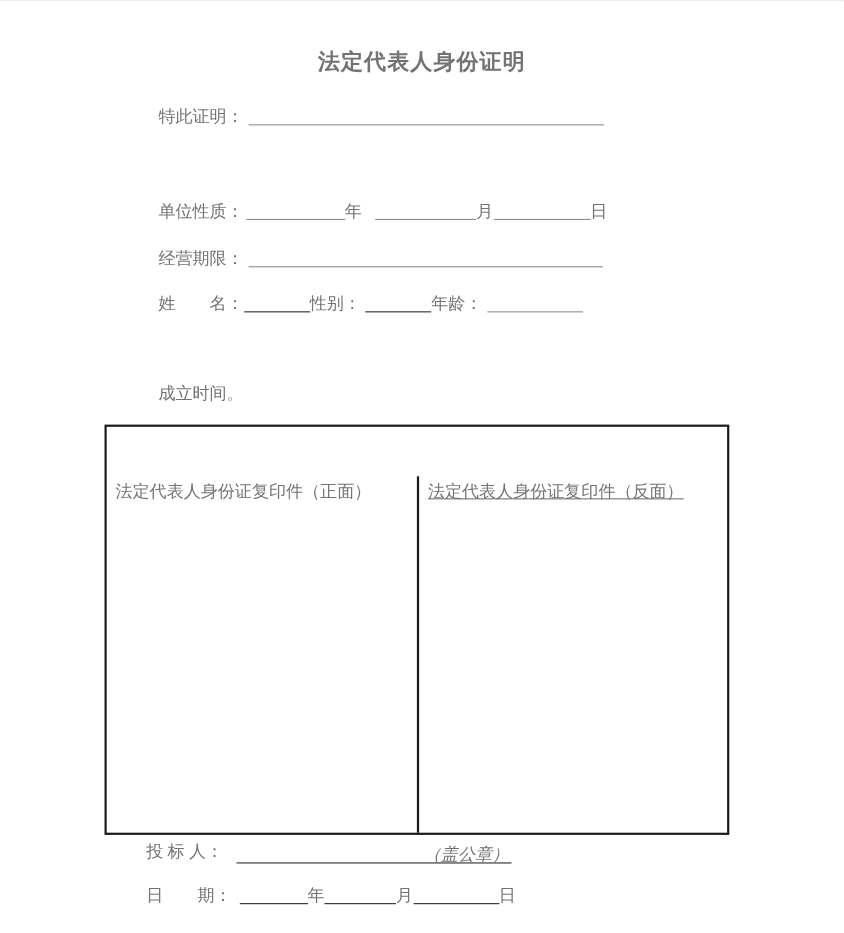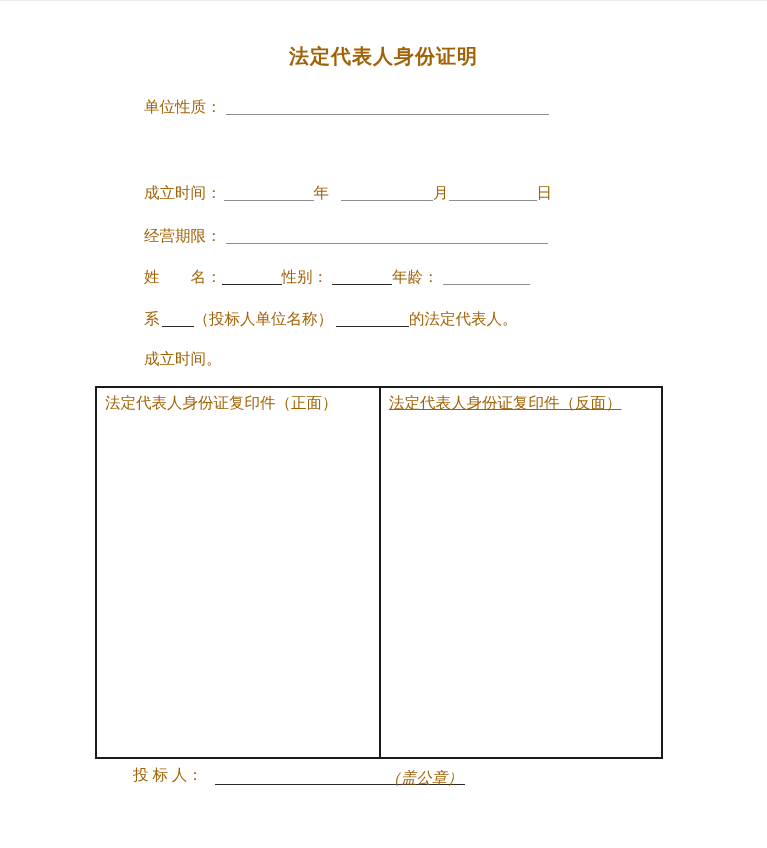--- a/index.html
+++ b/index.html
@@ -1,21 +1,21 @@
 <!DOCTYPE html>
 <html><head>
 <meta charset="utf-8">
 <style>
   html,body{margin:0;padding:0;background:#ffffff;}
   .page{
     position:relative;
     width:767px;height:848px;
     background:#ffffff;
     font-family:"Liberation Serif","DejaVu Serif",serif;
-    color:#a16207;
+    color:#737373;
     border-top:1px solid #ededed;
     box-sizing:border-box;
     overflow:hidden;
   }
   .title{
     position:absolute;top:42px;left:0;width:100%;
     text-align:center;margin:0;
     font-size:20px;font-weight:bold;letter-spacing:1px;
   }
   .row{
@@ -36,45 +36,46 @@
     position:absolute;left:95px;top:385px;
     width:568px;height:373px;
     border:2px solid #1a1a1a;
     box-sizing:border-box;
     display:flex;
   }
   .idbox .cell{
     padding:6px 8px;
     font-size:15.5px;line-height:18px;
     box-sizing:border-box;
+    margin-top:45px;
   }
   .idbox .cell.front{width:284px;border-right:2px solid #1a1a1a;flex:none;}
   .idbox .cell.back{flex:1;text-decoration:underline;}
 </style>
 </head>
 <body>
 
 <div class="page">
 
   <h1 class="title">法定代表人身份证明</h1>
 
-  <div class="row" style="top:97px"><span>单位性质：</span><span class="blank" style="width:323px;margin-left:4px"></span></div>
+  <div class="row" style="top:97px"><span>特此证明：</span><span class="blank" style="width:323px;margin-left:4px"></span></div>
 
 
-  <div class="row" style="top:183px"><span>成立时间：</span><span class="blank" style="width:90px;margin-left:2px"></span><span>年</span><span class="blank" style="width:92px;margin-left:12px"></span><span>月</span><span class="blank" style="width:88px"></span><span>日</span></div>
+  <div class="row" style="top:183px"><span>单位性质：</span><span class="blank" style="width:90px;margin-left:2px"></span><span>年</span><span class="blank" style="width:92px;margin-left:12px"></span><span>月</span><span class="blank" style="width:88px"></span><span>日</span></div>
 
   <div class="row" style="top:267px"><span>姓　　名：</span><span class="blank dark" style="width:60px"></span><span>性别：</span><span class="blank dark" style="width:60px;margin-left:4px"></span><span>年龄：</span><span class="blank" style="width:87px;margin-left:4px"></span></div>
 
   <div class="row" style="top:226px"><span>经营期限：</span><span class="blank" style="width:322px;margin-left:4px"></span></div>
 
-  <div class="row" style="top:309px"><span>系</span><span class="blank dark" style="width:32px;margin-left:2px"></span><span>（投标人单位名称）</span><span class="blank dark" style="width:73px;margin-left:3px"></span><span>的法定代表人。</span></div>
 
   <div class="row" style="top:349px"><span>成立时间。</span></div>
 
   <div class="idbox">
     <div class="cell front"><span>法定代表人身份证复印件（正面）</span></div>
     <div class="cell back"><span>法定代表人身份证复印件（反面）</span></div>
   </div>
 
   <div class="row footer" style="top:765px"><span>投 标 人：</span><span class="blank dark seal" style="width:250px;margin-left:12px"><span>（盖公章）</span></span></div>
 
+  <div class="row footer" style="top:805px"><span>日　　期：</span><span class="blank dark" style="width:62px;margin-left:7px"></span><span>年</span><span class="blank dark" style="width:65px"></span><span>月</span><span class="blank dark" style="width:78px"></span><span>日</span></div>
 
 </div>
 
 </body></html>

